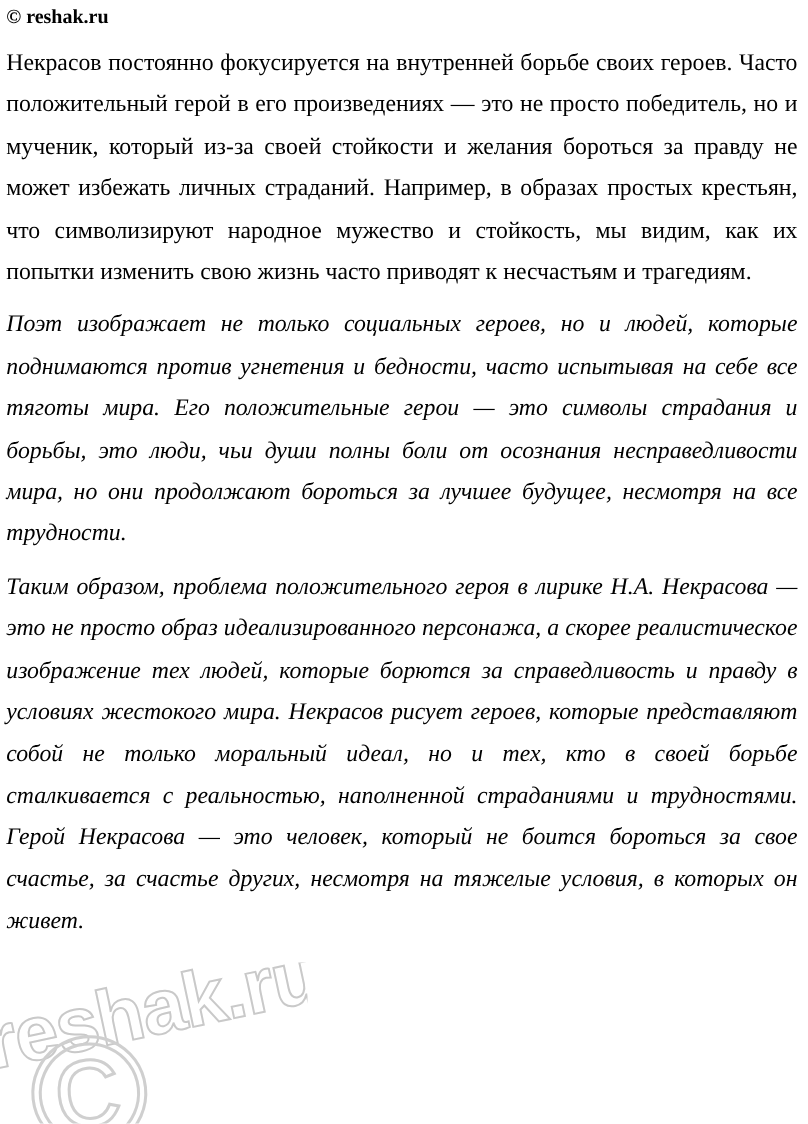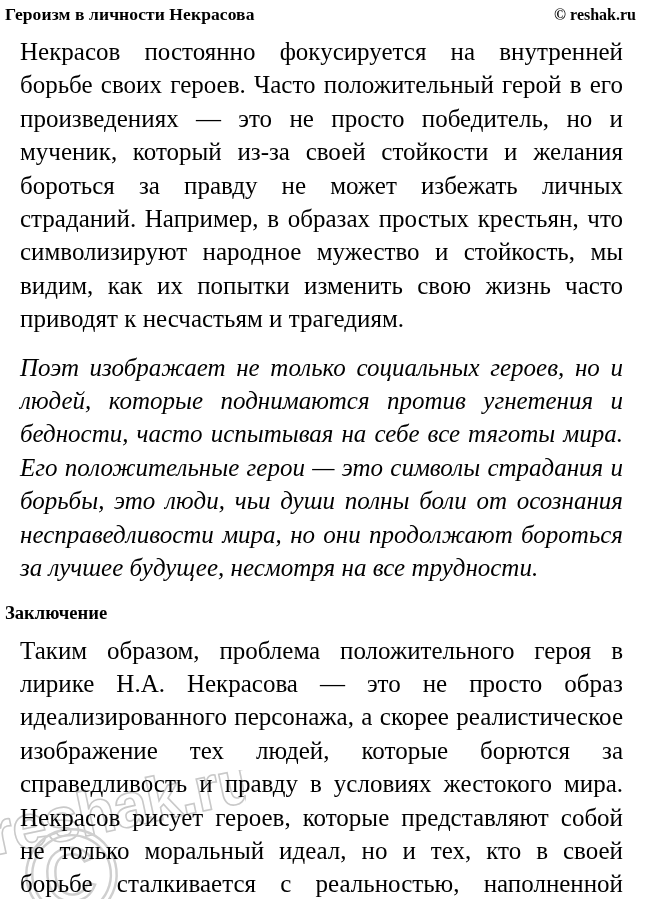--- a/index.html
+++ b/index.html
@@ -43,25 +43,25 @@
     white-space: nowrap;
   }
   .copyright-mark {
     font-size: 16px;
     line-height: 22px;
     font-weight: bold;
     white-space: nowrap;
     padding-right: 2px;
   }
   p.para {
-    font-size: 25px;
+    font-size: 19px;
     line-height: 33.4px;
     text-align: justify;
     text-justify: inter-word;
-    margin: 15px;
+    margin: 0;
     padding: 0;
     hyphens: none;
     word-spacing: 0.1px;
   }
   p.para + p.para {
     margin-top: 9px;
     font-style: italic;
   }
   .para-first {
     margin-top: 9px !important;
@@ -121,26 +121,24 @@
       </g>
       <g transform="rotate(-6 120 100)">
         <text class="wm-sym" x="38" y="145">©</text>
       </g>
     </svg>
   </div>
 
   <div class="content">
 
     <div class="header-row">
-      <h1 class="doc-title">Героизм в личности Некрасова</h1>
       <span class="copyright-mark">© reshak.ru</span>
     </div>
 
     <p class="para para-first">Некрасов постоянно фокусируется на внутренней борьбе своих героев. Часто положительный герой в его произведениях — это не просто победитель, но и мученик, который из-за своей стойкости и желания бороться за правду не может избежать личных страданий. Например, в образах простых крестьян, что символизируют народное мужество и стойкость, мы видим, как их попытки изменить свою жизнь часто приводят к несчастьям и трагедиям.</p>
 
     <p class="para">Поэт изображает не только социальных героев, но и людей, которые поднимаются против угнетения и бедности, часто испытывая на себе все тяготы мира. Его положительные герои — это символы страдания и борьбы, это люди, чьи души полны боли от осознания несправедливости мира, но они продолжают бороться за лучшее будущее, несмотря на все трудности.</p>
 
-    <h2 class="subhead">Заключение</h2>
 
     <p class="para">Таким образом, проблема положительного героя в лирике Н.А. Некрасова — это не просто образ идеализированного персонажа, а скорее реалистическое изображение тех людей, которые борются за справедливость и правду в условиях жестокого мира. Некрасов рисует героев, которые представляют собой не только моральный идеал, но и тех, кто в своей борьбе сталкивается с реальностью, наполненной страданиями и трудностями. Герой Некрасова — это человек, который не боится бороться за свое счастье, за счастье других, несмотря на тяжелые условия, в которых он живет.</p>
 
   </div>
 </div>
 
 </body></html>

